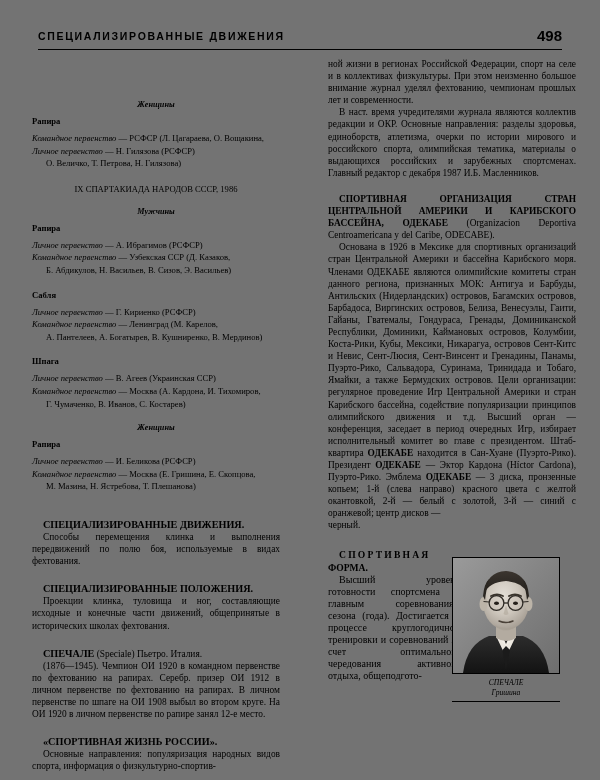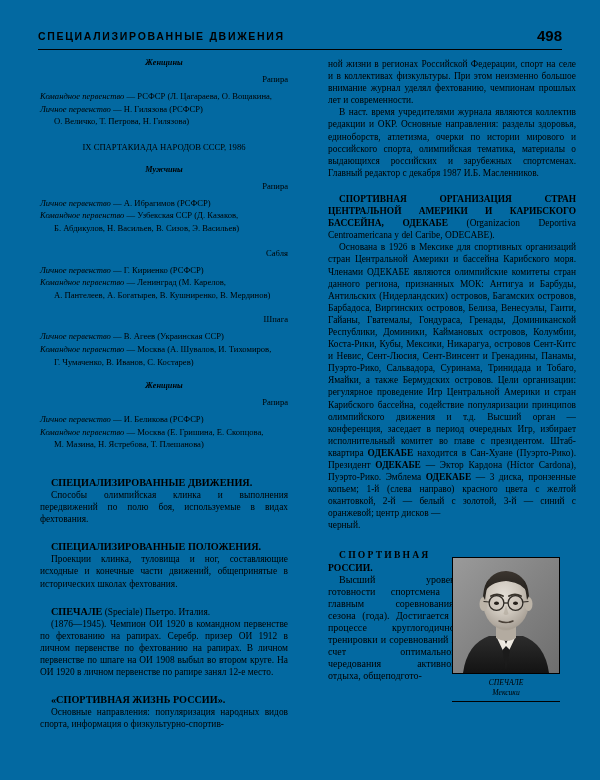--- a/index.html
+++ b/index.html
@@ -14,21 +14,21 @@
     color: #000000;
     position: relative;
     overflow: hidden;
   }
 
   .page {
     position: absolute;
     left: 0; top: 0;
     width: 600px;
     height: 780px;
-    background: #0369a1;
+    background: #737373;
   }
 
   
   .runhead {
     position: absolute;
     left: 38px;
     top: 30px;
     width: 524px;
     height: 26px;
   }
@@ -56,34 +56,34 @@
     width: 524px;
     border-top: 1px solid #000;
   }
 
   
   .col {
     position: absolute;
     top: 58px;
     width: 248px;
   }
-  .col-left  { left: 40px; }
+  .col-left  { left: 32px; margin-top: 42px; }
   .col-right { left: 328px; }
 
   
   .res-gender {
     text-align: center;
     font-style: italic;
     font-weight: bold;
     font-size: 8.2px;
     margin: 0 0 7px 0;
   }
   .res-weapon {
-    text-align: right;
-    font-weight: normal;
+    text-align: left;
+    font-weight: bold;
     font-size: 8.6px;
     margin: 0 0 7px 0;
   }
   .res-line {
     font-size: 8.6px;
     line-height: 11.6px;
     margin: 0 0 1px 0;
     text-indent: 0;
     padding-left: 0;
   }
@@ -253,42 +253,42 @@
       </div>
       <div class="res-line res-cont">А. Пантелеев, А. Богатырев, В. Кушниренко, В. Мердинов)</div>
 
       <div class="gap-m"></div>
 
       <div class="res-weapon">Шпага</div>
       <div class="res-line">
         <span class="lbl">Личное первенство</span><span> — В. Агеев (Украинская ССР)</span>
       </div>
       <div class="res-line">
-        <span class="lbl">Командное первенство</span><span> — Москва (А. Шувалов, И. Тихомиров,</span>
+        <span class="lbl">Командное первенство</span><span> — Москва (А. Кардона, И. Тихомиров,</span>
       </div>
       <div class="res-line res-cont">Г. Чумаченко, В. Иванов, С. Костарев)</div>
     </div>
 
     <div class="gap-m"></div>
 
     <div>
       <div class="res-gender">Женщины</div>
       <div class="res-weapon">Рапира</div>
       <div class="res-line">
         <span class="lbl">Личное первенство</span><span> — И. Беликова (РСФСР)</span>
       </div>
       <div class="res-line">
         <span class="lbl">Командное первенство</span><span> — Москва (Е. Гришина, Е. Скопцова,</span>
       </div>
       <div class="res-line res-cont">М. Мазина, Н. Ястребова, Т. Плешанова)</div>
     </div>
 
     <div class="entry" style="margin-top:26px;">
       <p class="lead"><span class="entry-head">СПЕЦИАЛИЗИРОВАННЫЕ ДВИЖЕНИЯ</span><span class="entry-head">.</span></p>
-      <p>Способы олимпийская клинка и выполнения передвижений по полю боя, используемые в видах фехтования.</p>
+      <p>Способы перемещения клинка и выполнения передвижений по полю боя, используемые в видах фехтования.</p>
     </div>
 
     <div class="entry">
       <p class="lead"><span class="entry-head">СПЕЦИАЛИЗИРОВАННЫЕ ПОЛОЖЕНИЯ</span><span class="entry-head">.</span></p>
       <p>Проекции клинка, туловища и ног, составляющие исходные и конечные части движений, общепринятые в исторических школах фехтования.</p>
     </div>
 
     <div class="entry">
       <p class="lead"><span class="entry-head">СПЕЧАЛЕ</span><span> (Speciale) Пьетро. Италия.</span></p>
       <p>(1876—1945). Чемпион ОИ 1920 в командном первенстве по фехтованию на рапирах. Серебр. призер ОИ 1912 в личном первенстве по фехтованию на рапирах. В личном первенстве по шпаге на ОИ 1908 выбыл во втором круге. На ОИ 1920 в личном первенстве по рапире занял 12-е место.</p>
@@ -309,21 +309,21 @@
     </div>
 
     <div class="entry" style="margin-top:14px;">
       <p class="entry-head-block"><span>СПОРТИВНАЯ ОРГАНИЗАЦИЯ СТРАН ЦЕНТРАЛЬНОЙ АМЕРИКИ И КАРИБСКОГО БАССЕЙНА, ОДЕКАБЕ</span><span class="reg"> (Organizacion Deportiva Centroamericana y del Caribe, ODECABE).</span></p>
       <p><span>Основана в 1926 в Мексике для спортивных организаций стран Центральной Америки и бассейна Карибского моря. Членами ОДЕКАБЕ являются олимпийские комитеты стран данного региона, признанных МОК: Антигуа и Барбуды, Антильских (Нидерландских) островов, Багамских островов, Барбадоса, Виргинских островов, Белиза, Венесуэлы, Гаити, Гайаны, Гватемалы, Гондураса, Гренады, Доминиканской Республики, Доминики, Каймановых островов, Колумбии, Коста-Рики, Кубы, Мексики, Никарагуа, островов Сент-Китс и Невис, Сент-Люсия, Сент-Винсент и Гренадины, Панамы, Пуэрто-Рико, Сальвадора, Суринама, Тринидада и Тобаго, Ямайки, а также Бермудских островов. Цели организации: регулярное проведение Игр Центральной Америки и стран Карибского бассейна, содействие популяризации принципов олимпийского движения и т.д. Высший орган — конференция, заседает в период очередных Игр, избирает исполнительный комитет во главе с президентом. Штаб-квартира </span><span class="b">ОДЕКАБЕ</span><span> находится в Сан-Хуане (Пуэрто-Рико). Президент </span><span class="b">ОДЕКАБЕ</span><span> — Эктор Кардона (Híctor Cardona), Пуэрто-Рико. Эмблема </span><span class="b">ОДЕКАБЕ</span><span> — 3 диска, пронзенные копьем; 1-й (слева направо) красного цвета с желтой окантовкой, 2-й — белый с золотой, 3-й — синий с оранжевой; центр дисков —</span></p>
       <p style="text-indent:0;text-align:left;">черный.</p>
     </div>
 
     <div class="wrap-narrow" style="margin-top:16px;">
       <p class="sp-form-head">СПОРТИВНАЯ</p>
-      <p class="sp-form-head2"><span>РОССИИ</span><span>.</span></p>
+      <p class="sp-form-head2"><span>ФОРМА</span><span>.</span></p>
       <div class="sp-form-body">
         <p>Высший уровень готовности спортсмена к главным соревнованиям сезона (года). Достигается в процессе круглогодичной тренировки и соревнований за счет оптимального чередования активного отдыха, общеподгото-</p>
       </div>
     </div>
 
   </div>
 
   <div class="photo-wrap">
     <div class="photo-frame">
       <svg class="portrait" viewBox="0 0 106 115" preserveAspectRatio="xMidYMid slice">
@@ -384,18 +384,18 @@
 
         <path d="M53 47 L50.5 56 Q53 58 55.5 56 Z" fill="#b5ada2" fill-opacity="0.75"></path>
 
         <path d="M46 63 Q53 66 60 63" stroke="#4a4138" stroke-width="1.5" fill="none" stroke-linecap="round"></path>
 
         <path d="M41 67 Q53 73 65 67 Q53 78 41 67 Z" fill="#a79f93" fill-opacity="0.5"></path>
       </svg>
     </div>
     <div class="photo-caption">
       <div>СПЕЧАЛЕ</div>
-      <div>Мексики</div>
+      <div>Гришина</div>
     </div>
     <div class="caption-rule"></div>
   </div>
 
 </div>
 
 </body></html>

